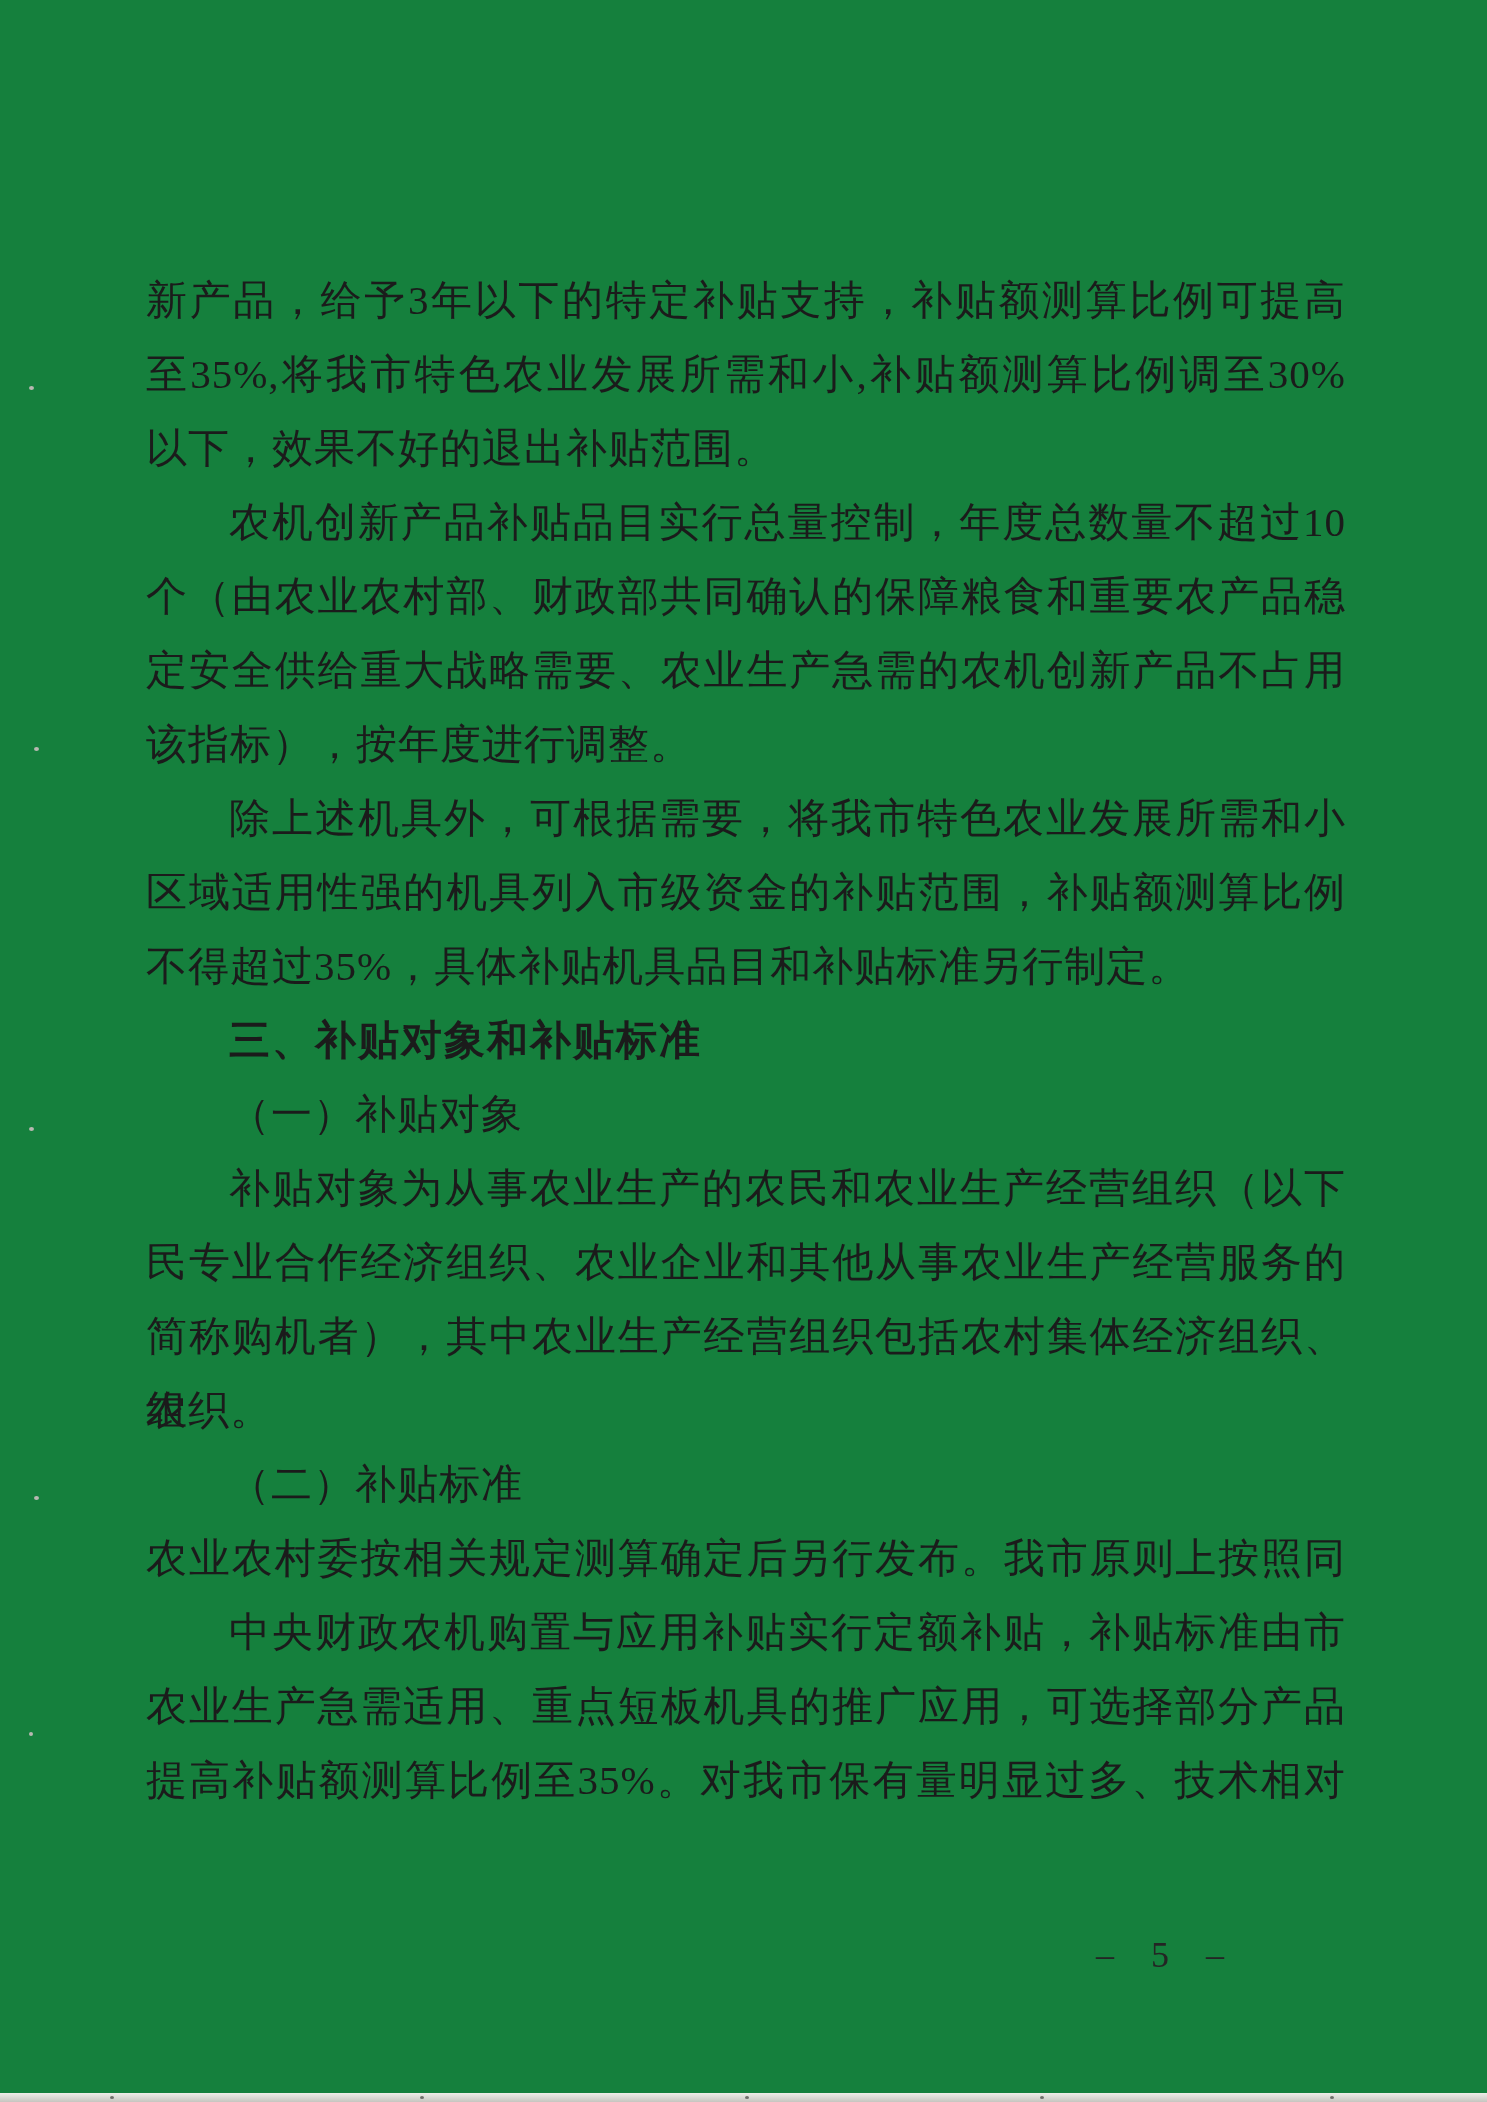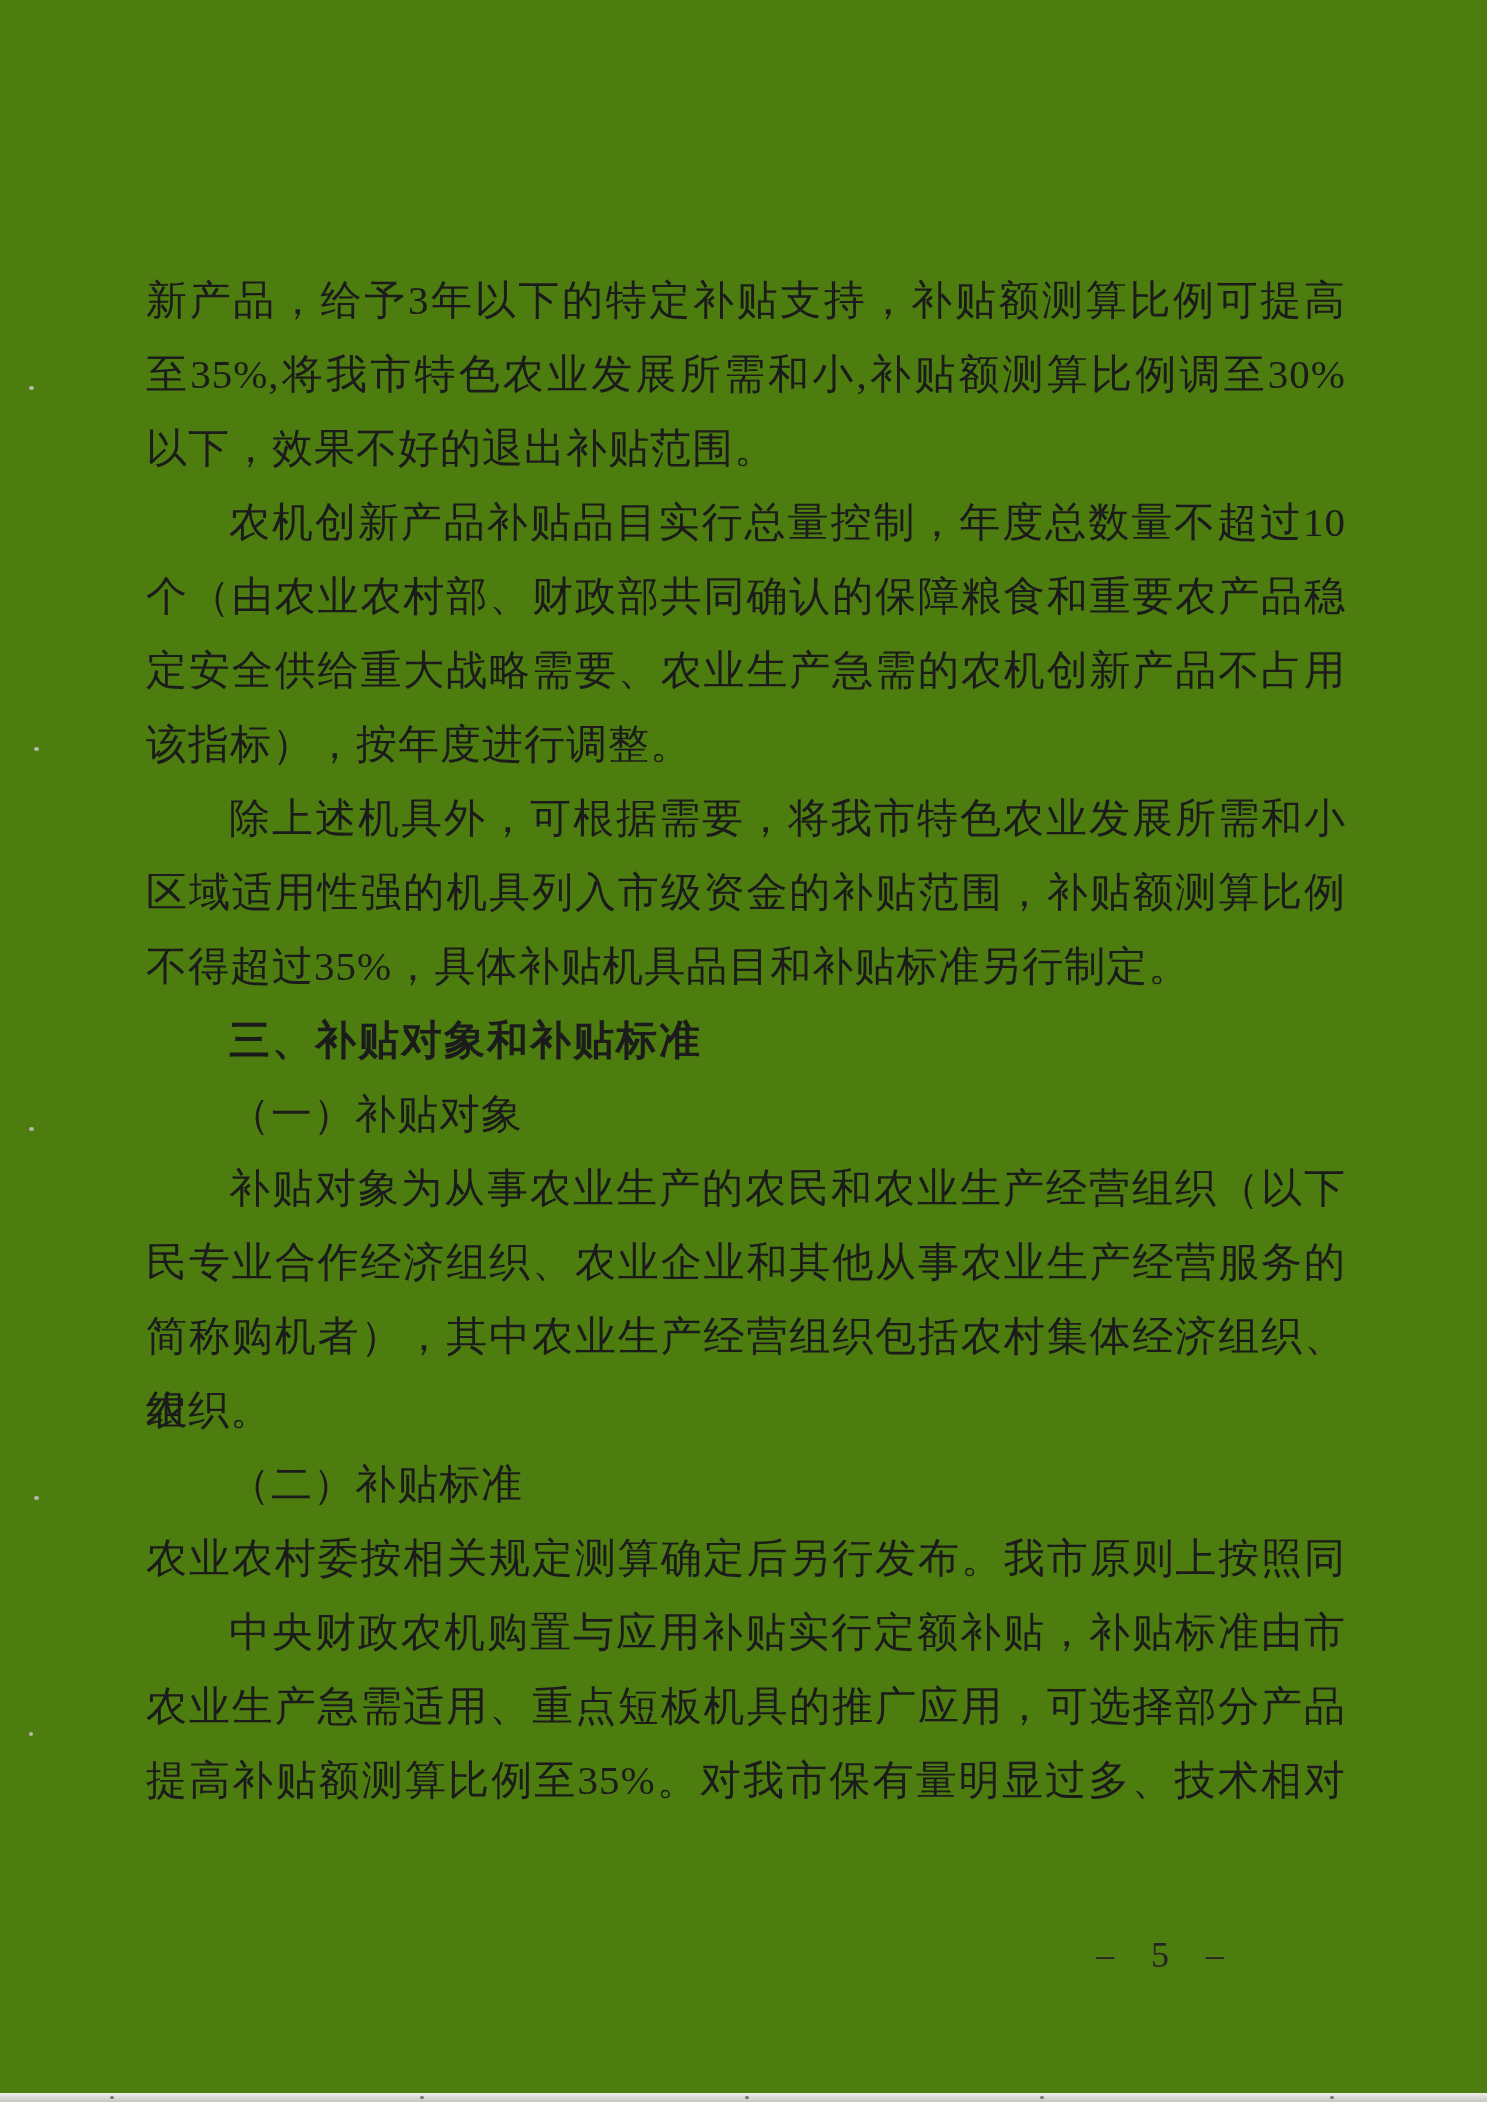--- a/index.html
+++ b/index.html
@@ -2,21 +2,21 @@
 <html><head>
 <meta charset="utf-8">
 <style>
   * { margin: 0; padding: 0; box-sizing: border-box; }
   html, body { background: #e9e9e7; }
   .page {
     position: relative;
     width: 1487px;
     height: 2102px;
     margin: 0 auto;
-    background: #4d7c0f;
+    background: #15803d;
     overflow: hidden;
     font-family: "Liberation Serif", "DejaVu Serif", serif;
     color: #1b1b1b;
   }
   .doc-body {
     position: absolute;
     left: 146px;
     top: 263px;
     width: 1200px;
   }

